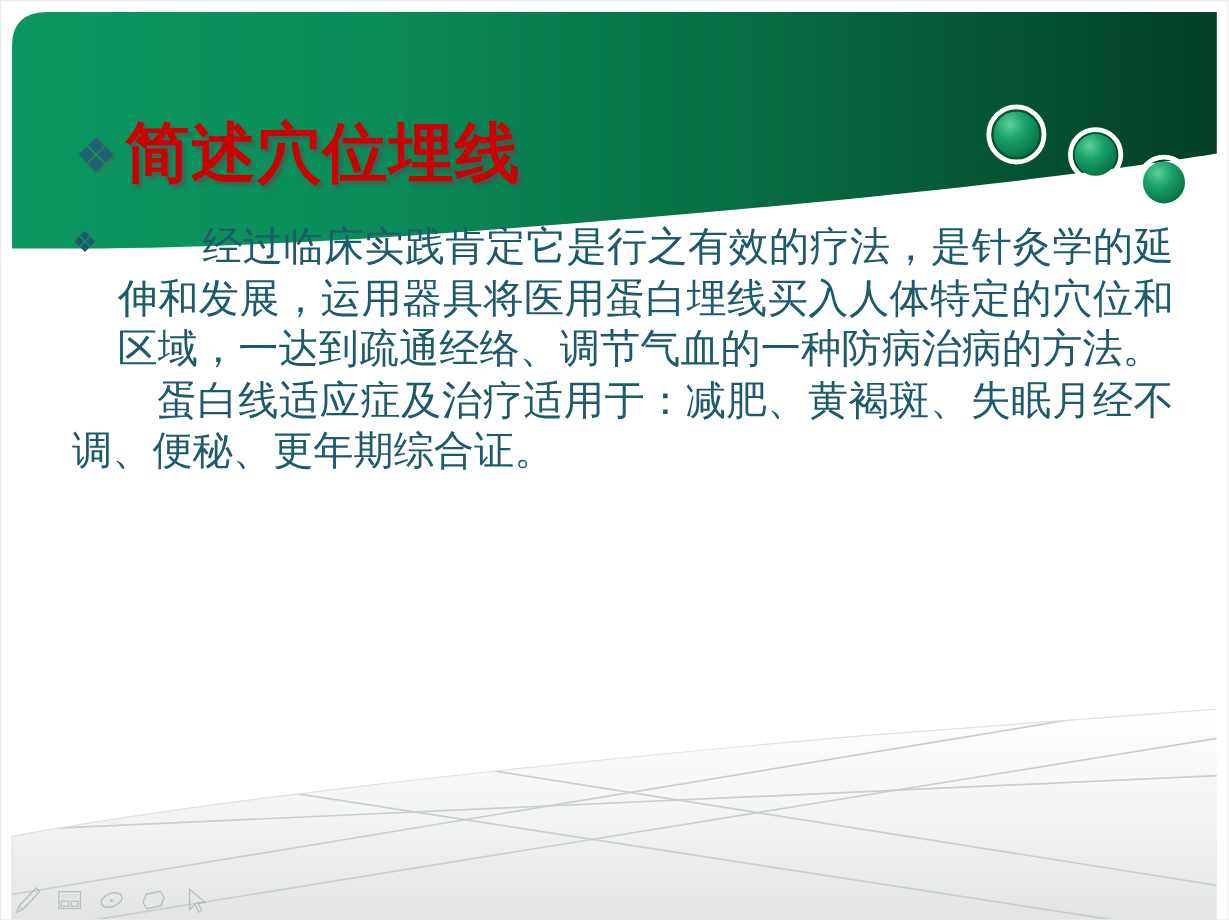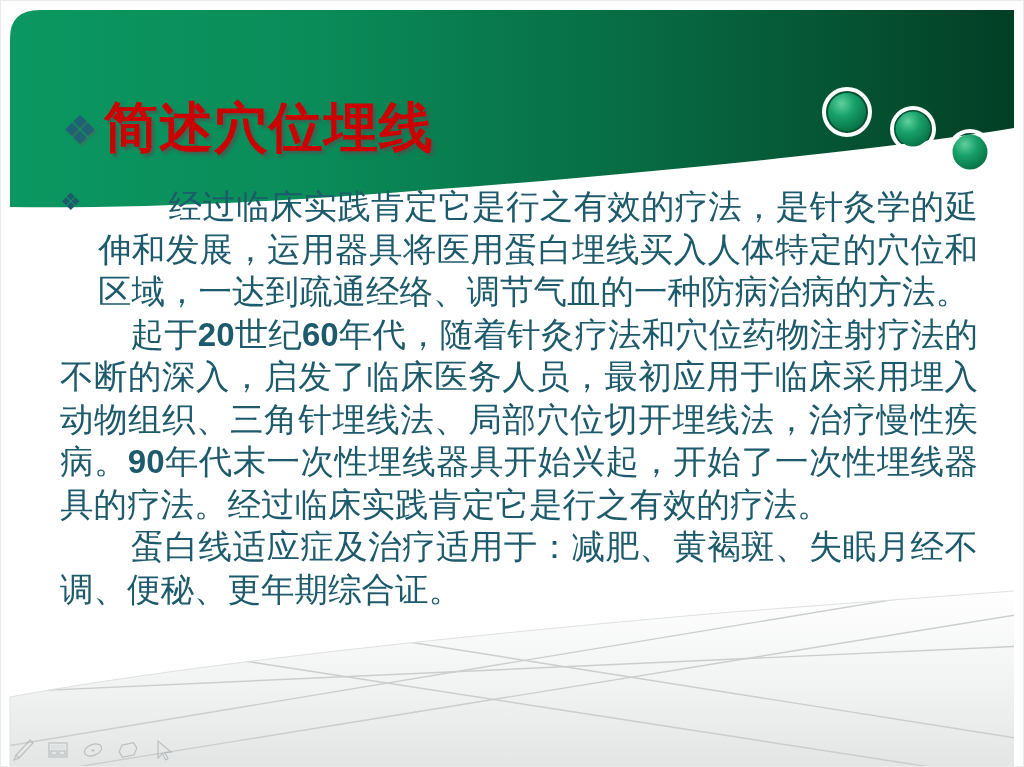--- a/index.html
+++ b/index.html
@@ -226,23 +226,20 @@
   <div class="title-row">
     <span class="title-bullet">❖</span>
     <span class="title-text" style="color: rgb(204, 0, 0);">简述穴位埋线</span>
   </div>
 
   <div class="body-block" style="color: rgb(29, 90, 107);">
     <p class="para p1">
       <span class="body-bullet">❖</span>
       <span><span class="indent"></span><span>经过临床实践肯定它是行之有效的疗法，是针灸学的延伸和发展，运用器具将医用蛋白埋线买入人体特定的穴位和区域，一达到疏通经络、调节气血的一种防病治病的方法。</span></span>
     </p>
-    <p class="para p2">
-      <span><span class="indent"></span><span>起于</span><span class="num">20</span><span>世纪</span><span class="num">60</span><span>年代，随着针灸疗法和穴位药物注射疗法的不断的深入，启发了临床医务人员，最初应用于临床采用埋入动物组织、三角针埋线法、局部穴位切开埋线法，治疗慢性疾病。</span><span class="num">90</span><span>年代末一次性埋线器具开始兴起，开始了一次性埋线器具的疗法。经过临床实践肯定它是行之有效的疗法。</span></span>
-    </p>
     <p class="para p3">
       <span><span class="indent"></span><span>蛋白线适应症及治疗适用于：减肥、黄褐斑、失眠月经不调、便秘、更年期综合证。</span></span>
     </p>
   </div>
 
   <div class="toolbar">
     <div class="tool">
       <svg width="26" height="26" viewBox="0 0 26 26">
         <g fill="none" stroke="#9aa0a0" stroke-width="1.2">
           <path d="M20 3 L23 6 L9 21 L4 23 L6 18 Z"></path>

